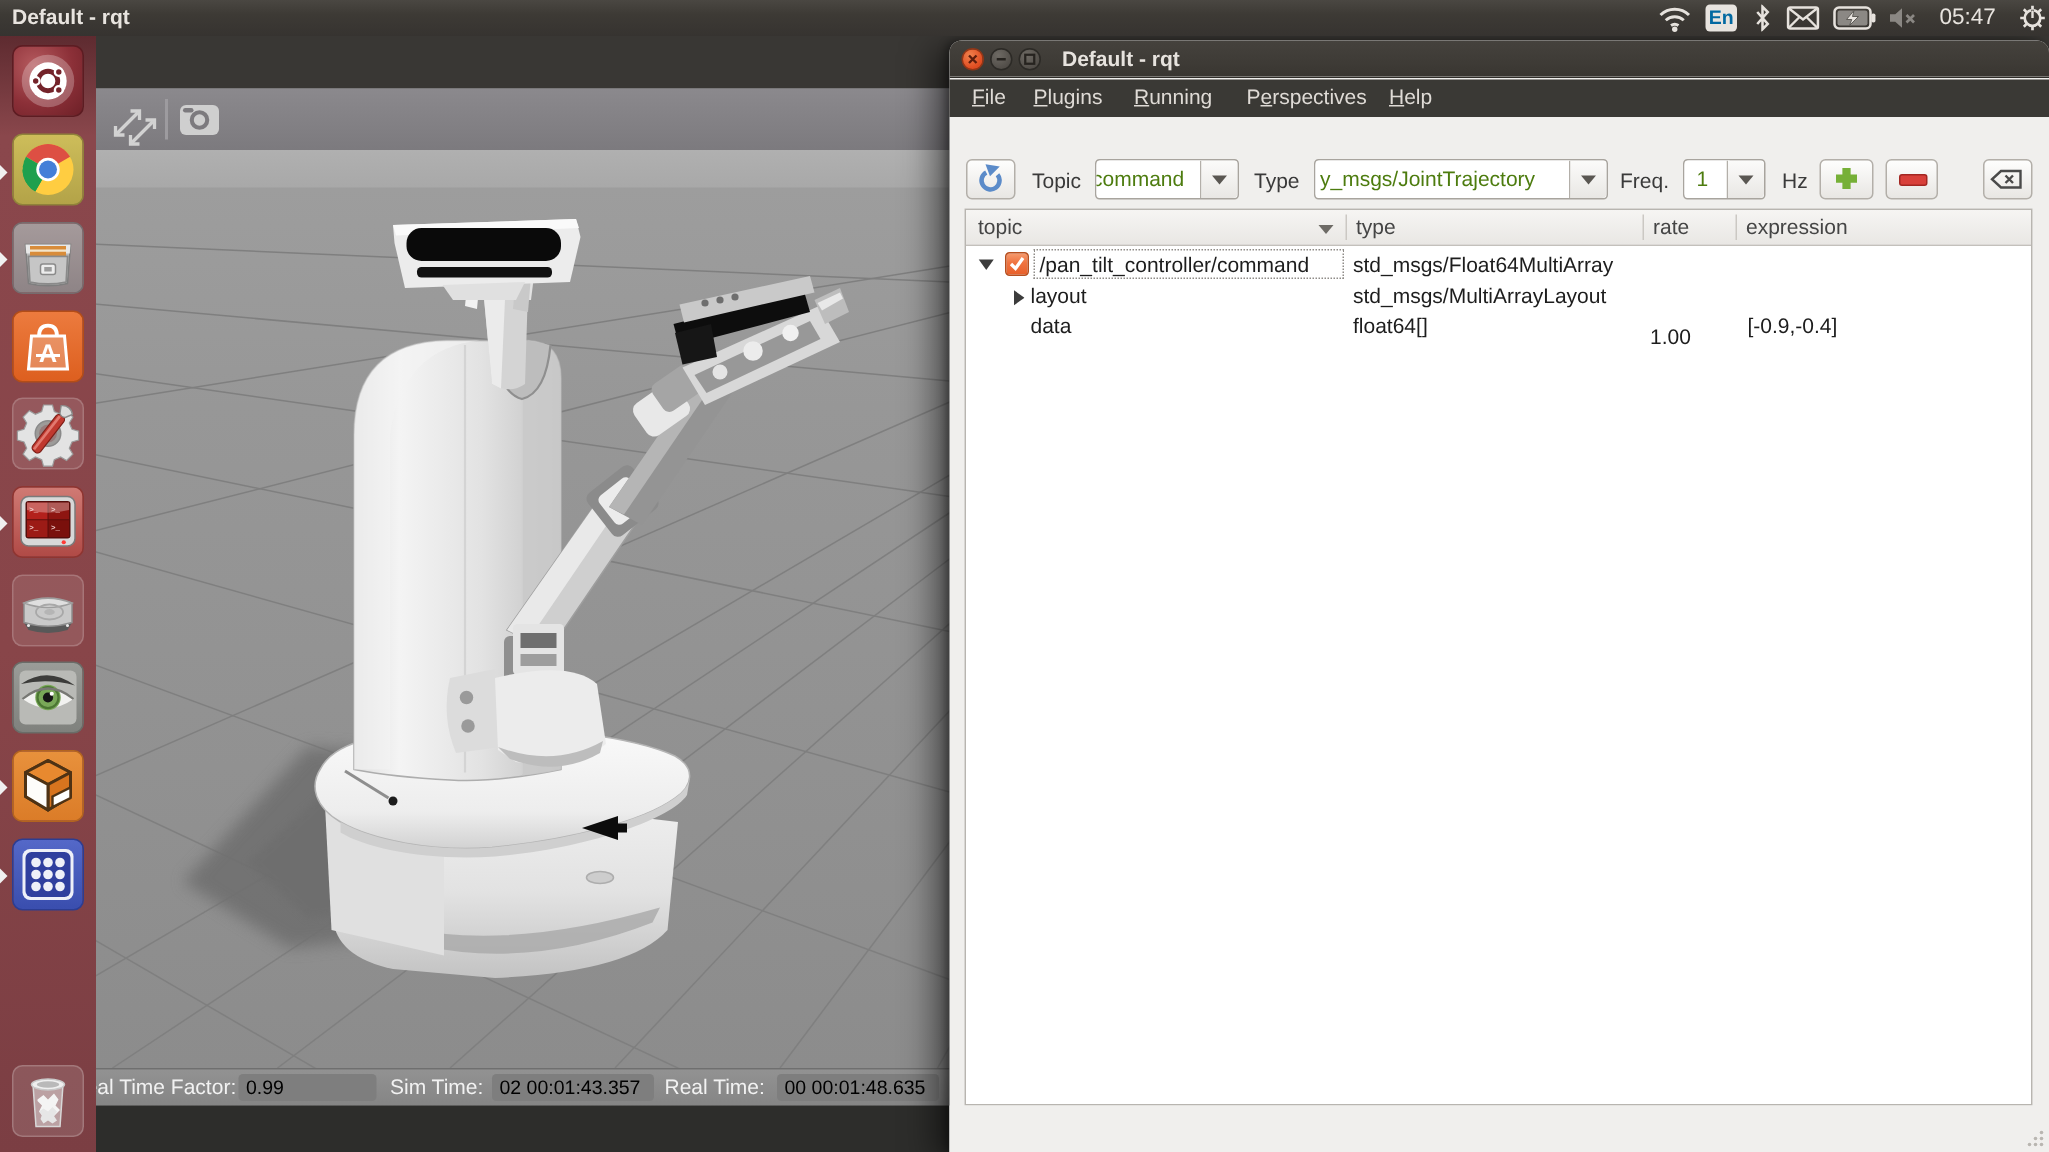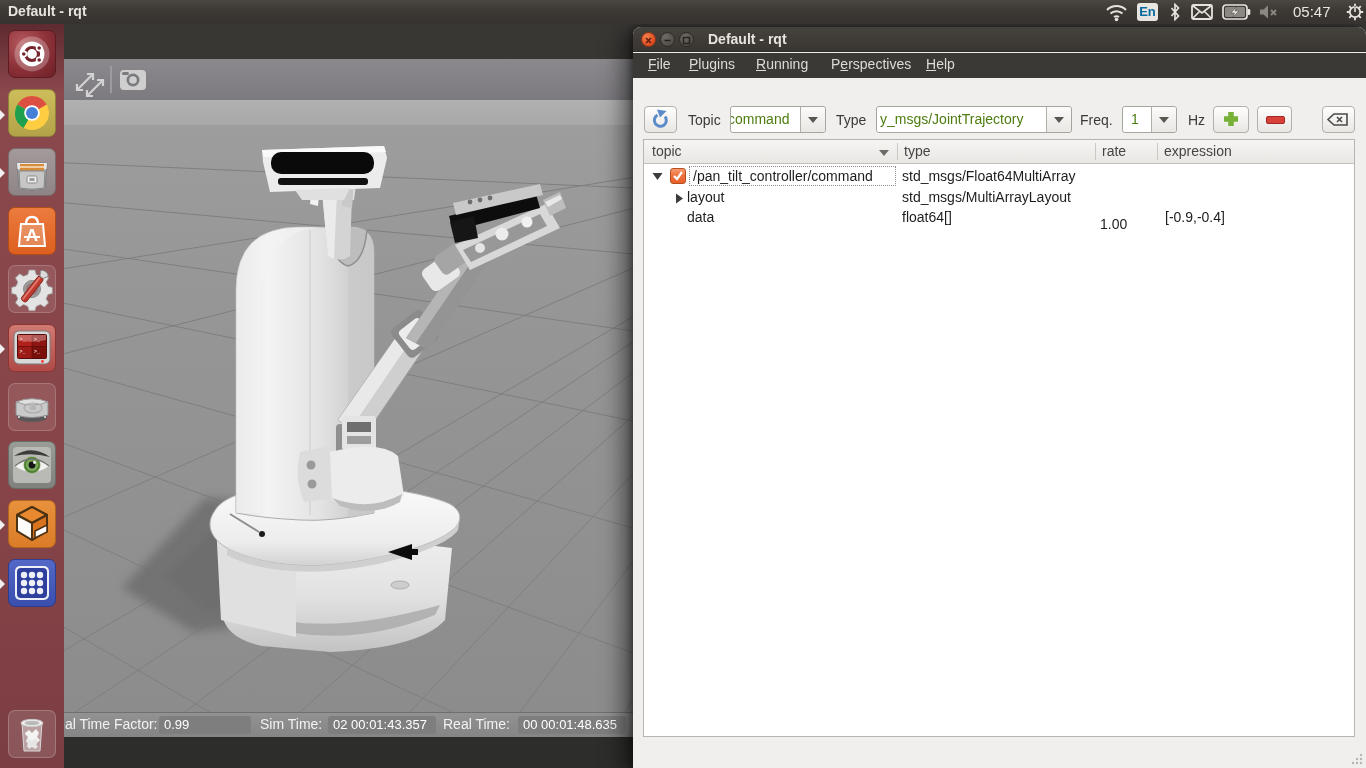--- a/index.html
+++ b/index.html
@@ -17,21 +17,21 @@
 
 
 #gz-menustrip { position:absolute; top:24px; left:0; width:1366px; height:35px; background:#393734; z-index:1; }
 #gz-toolbar { position:absolute; top:59px; left:0; width:633px; height:41px;
   background:linear-gradient(180deg,#8b898d 0%,#7c7a7e 100%); z-index:1; }
 #gz-view { position:absolute; top:100px; left:0; width:633px; height:612px; z-index:1; }
 #gz-status { white-space:nowrap; position:absolute; top:712px; left:0; width:633px; height:25px;
   background:linear-gradient(180deg,#929292,#858585); border-top:1px solid #6f6f6f;
   color:#f2f2f2; font-size:14px; z-index:1; }
 #gz-status .pill { position:absolute; top:3px; height:18px; background:#7e7e7e; border-radius:3px;
-  color:#ffffff; font-size:13px; line-height:18px; padding:0 5px; white-space:nowrap; }
+  color:#000000; font-size:13px; line-height:18px; padding:0 5px; white-space:nowrap; }
 #gz-dark { position:absolute; top:737px; left:0; width:633px; height:31px; background:#2d2d2b; z-index:1; }
 
 
 #launcher { position:absolute; top:24px; left:0; width:64px; height:744px; z-index:50;
   background:linear-gradient(180deg,#5e2b30 0%,#8a474c 9%,#884549 55%,#7b3e43 100%); }
 .tile { position:absolute; left:8px; width:48px; height:48px; border-radius:7px; }
 .arrow-l { position:absolute; left:0; width:0; height:0;
   border-top:5px solid transparent; border-bottom:5px solid transparent; border-left:5px solid #f0f0f0; }
 
 

